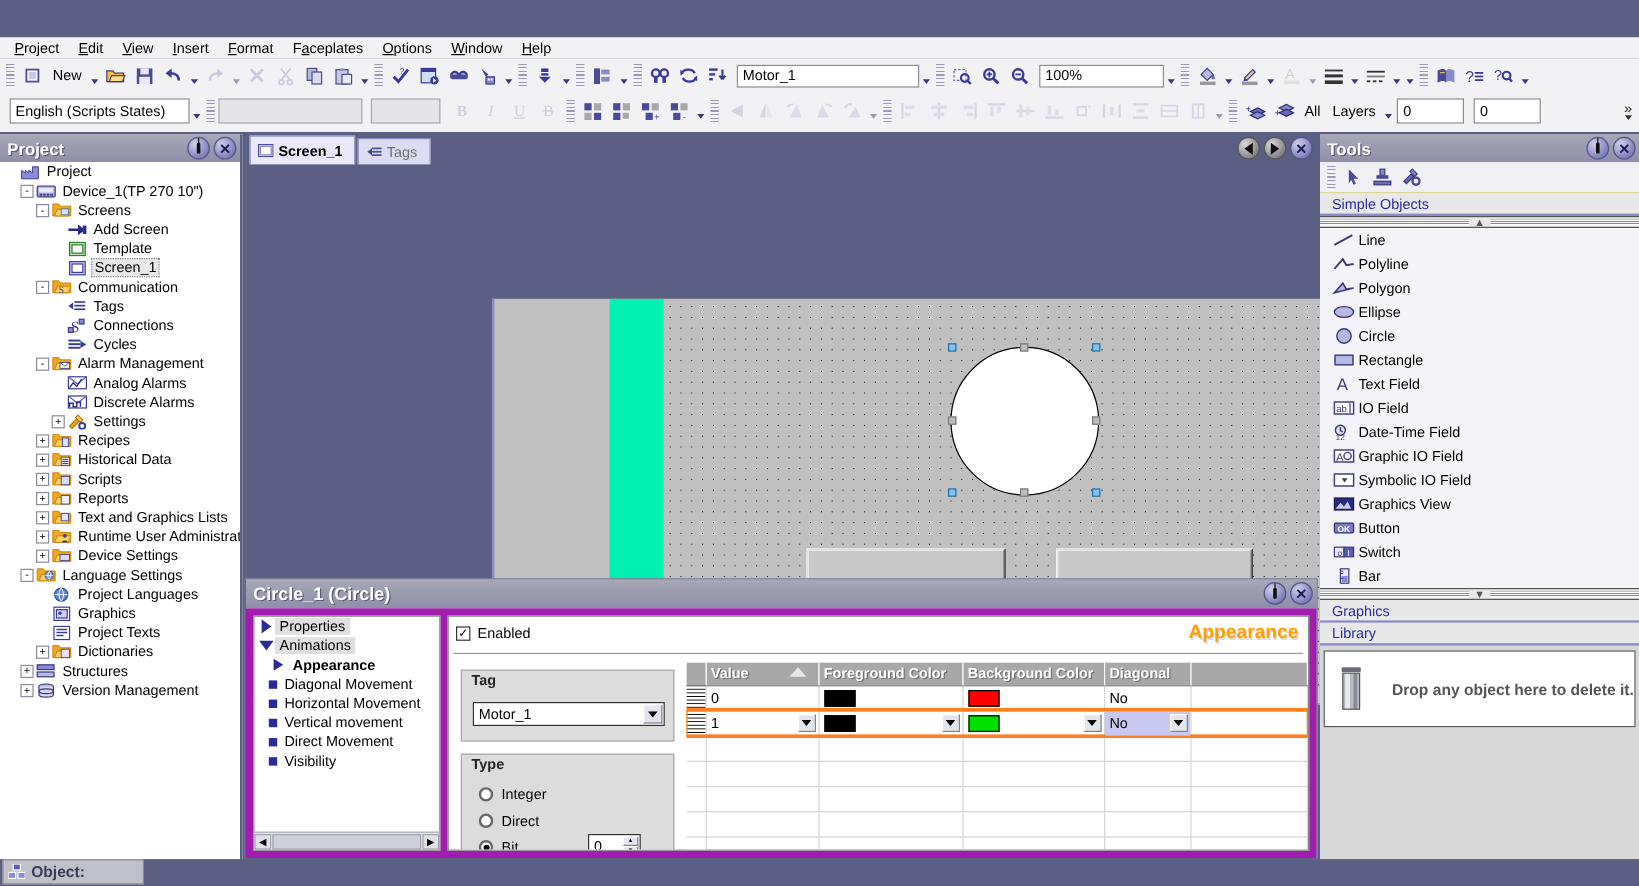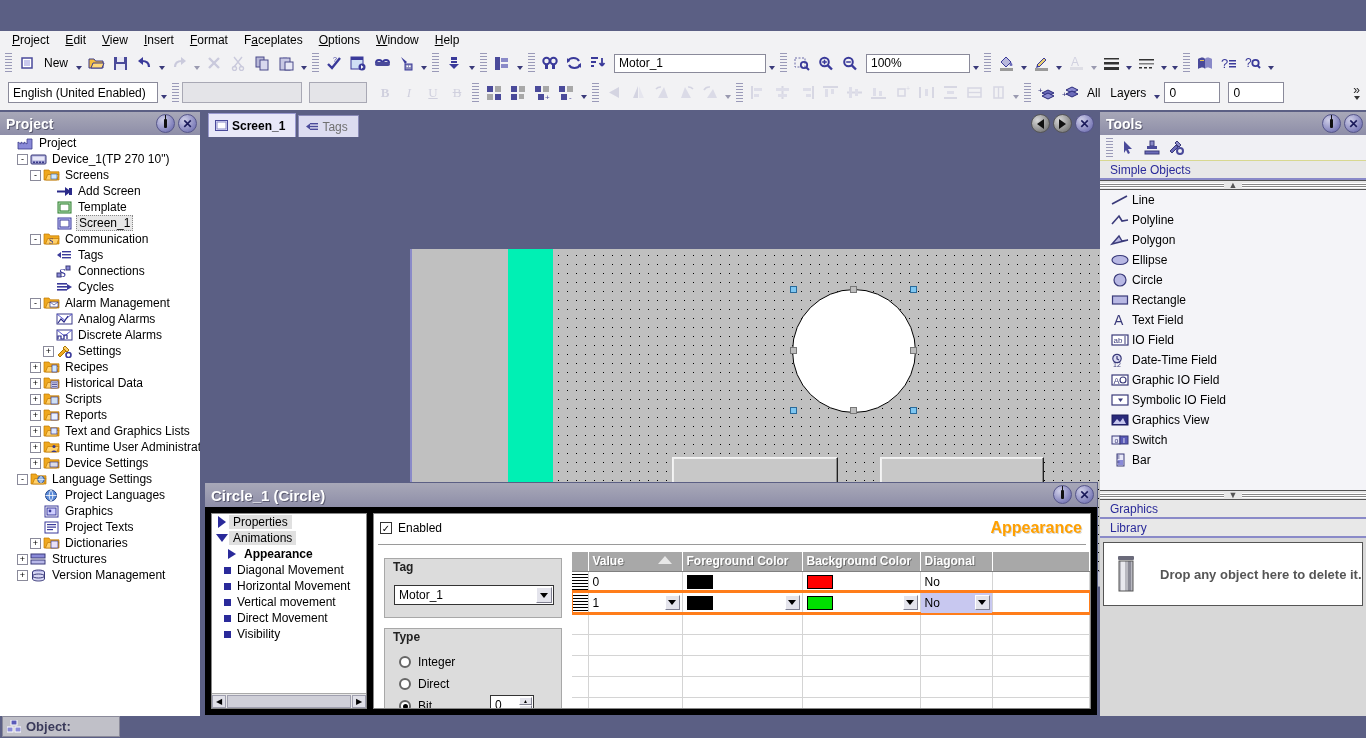--- a/index.html
+++ b/index.html
@@ -125,21 +125,21 @@
   .hsb .thumb { position:absolute; left:16px; top:0; width:826px; height:16px; background:#c8c8d4; border:1px solid #9a9ab0; }
   .resizegrip { position:absolute; left:876px; top:322px; width:18px; height:18px;
                 display:flex; align-items:center; justify-content:center; color:#2a2a6a; font-size:13px; }
 
   
   .propdock { position:absolute; left:204px; top:482px; width:894px; height:234px; background:#dcdcdc;
               border:1px solid #5b5f84; }
   .prophdr { height:24px; background:linear-gradient(to bottom,#a8a8b8,#8e8ea8);
              display:flex; align-items:center; padding-left:6px; position:relative; }
   .prophdr .ptitle { color:#fff; font-weight:bold; font-size:15px; text-shadow:1px 1px 0 #5a5a70; }
-  .propbody { position:absolute; left:0; top:24px; width:892px; height:208px; background:#000000; display:flex; }
+  .propbody { position:absolute; left:0; top:24px; width:892px; height:208px; background:#a21caf; display:flex; }
   .navtree { width:156px; margin:6px 0 6px 6px; background:#fff; border:1px solid #888; position:relative; }
   .navrow { display:flex; align-items:center; height:16px; padding-left:3px; font-size:12px; cursor:default; }
   .navrow .arr { width:14px; flex:none; display:flex; align-items:center; justify-content:center; }
   .navrow .sq { width:7px; height:7px; background:#2a2a9a; margin-left:9px; margin-right:6px; flex:none; }
   .navrow.selected .ntxt { font-weight:bold; }
   .navrow.animrow .ntxt { background:#e0e0e0; }
   .navsb { position:absolute; left:0; bottom:0; width:154px; height:15px; background:#e8e8e8;
            border-top:1px solid #aaa; display:flex; align-items:center; }
   .navsb .a { width:14px; height:13px; background:#e0e0e8; border:1px solid #a0a0b0; display:flex;
               align-items:center; justify-content:center; font-size:8px; }
@@ -462,21 +462,21 @@
         <svg width="16" height="15" viewBox="0 0 16 15">
             <text x="0" y="11" font-size="12" fill="#3a3a9a" font-family="Liberation Sans">?</text>
             <circle cx="10.5" cy="7" r="3.2" fill="none" stroke="#3a3a9a" stroke-width="1.8"></circle>
             <line x1="12.6" y1="9.4" x2="15" y2="12" stroke="#3a3a9a" stroke-width="2"></line>
           </svg>
       </div>
       <div class="tdrop"></div>
     </div>
 
     <div class="tbrow r2">
-      <div class="tfield" style="width:150px; margin-left:6px; height:21px;">English (United Enabled)</div>
+      <div class="tfield" style="width:150px; margin-left:6px; height:21px;">English (Scripts States)</div>
       <div class="tdrop"></div>
       <div class="grip"></div>
       <div class="tfield gray" style="width:120px; height:21px;"></div>
       <div class="tfield gray" style="width:58px; height:21px; margin-left:7px;"></div>
       <div class="tbtn dis" style="margin-left:6px;">
           <span style="font-weight:bold;font-size:13px;color:#a8a8c4;font-family:'Liberation Serif',serif;">B</span>
         </div>
       <div class="tbtn dis">
           <span style="font-style:italic;font-size:13px;color:#a8a8c4;font-family:'Liberation Serif',serif;">I</span>
         </div>
@@ -1455,20 +1455,29 @@
             <svg width="20" height="14" viewBox="0 0 20 14">
               <rect x="2" y="2" width="16" height="10" fill="#2a2a7a" stroke="#1a1a5a"></rect>
               <path d="M3 11l4-5 3 3 3-4 3 6z" fill="#c8c8ee"></path>
             </svg>
           </span>
           <span>Graphics View</span>
         </div>
         <div class="toolrow">
           <span class="ticon">
             <svg width="20" height="14" viewBox="0 0 20 14">
+              <rect x="2" y="3" width="16" height="8" rx="1" fill="#7a7ac8" stroke="#2a2a7a"></rect>
+              <text x="4.5" y="10" font-size="7" fill="#fff" font-family="Liberation Sans" font-weight="bold">OK</text>
+            </svg>
+          </span>
+          <span>Button</span>
+        </div>
+        <div class="toolrow">
+          <span class="ticon">
+            <svg width="20" height="14" viewBox="0 0 20 14">
               <rect x="2" y="3" width="8" height="8" fill="#e8e8f8" stroke="#3a3a7a"></rect>
               <rect x="10" y="3" width="8" height="8" fill="#5a5ab8" stroke="#3a3a7a"></rect>
               <text x="4.5" y="10" font-size="7" fill="#3a3a7a" font-family="Liberation Sans">o</text>
               <text x="13" y="10" font-size="7" fill="#fff" font-family="Liberation Sans">I</text>
             </svg>
           </span>
           <span>Switch</span>
         </div>
         <div class="toolrow">
           <span class="ticon">

